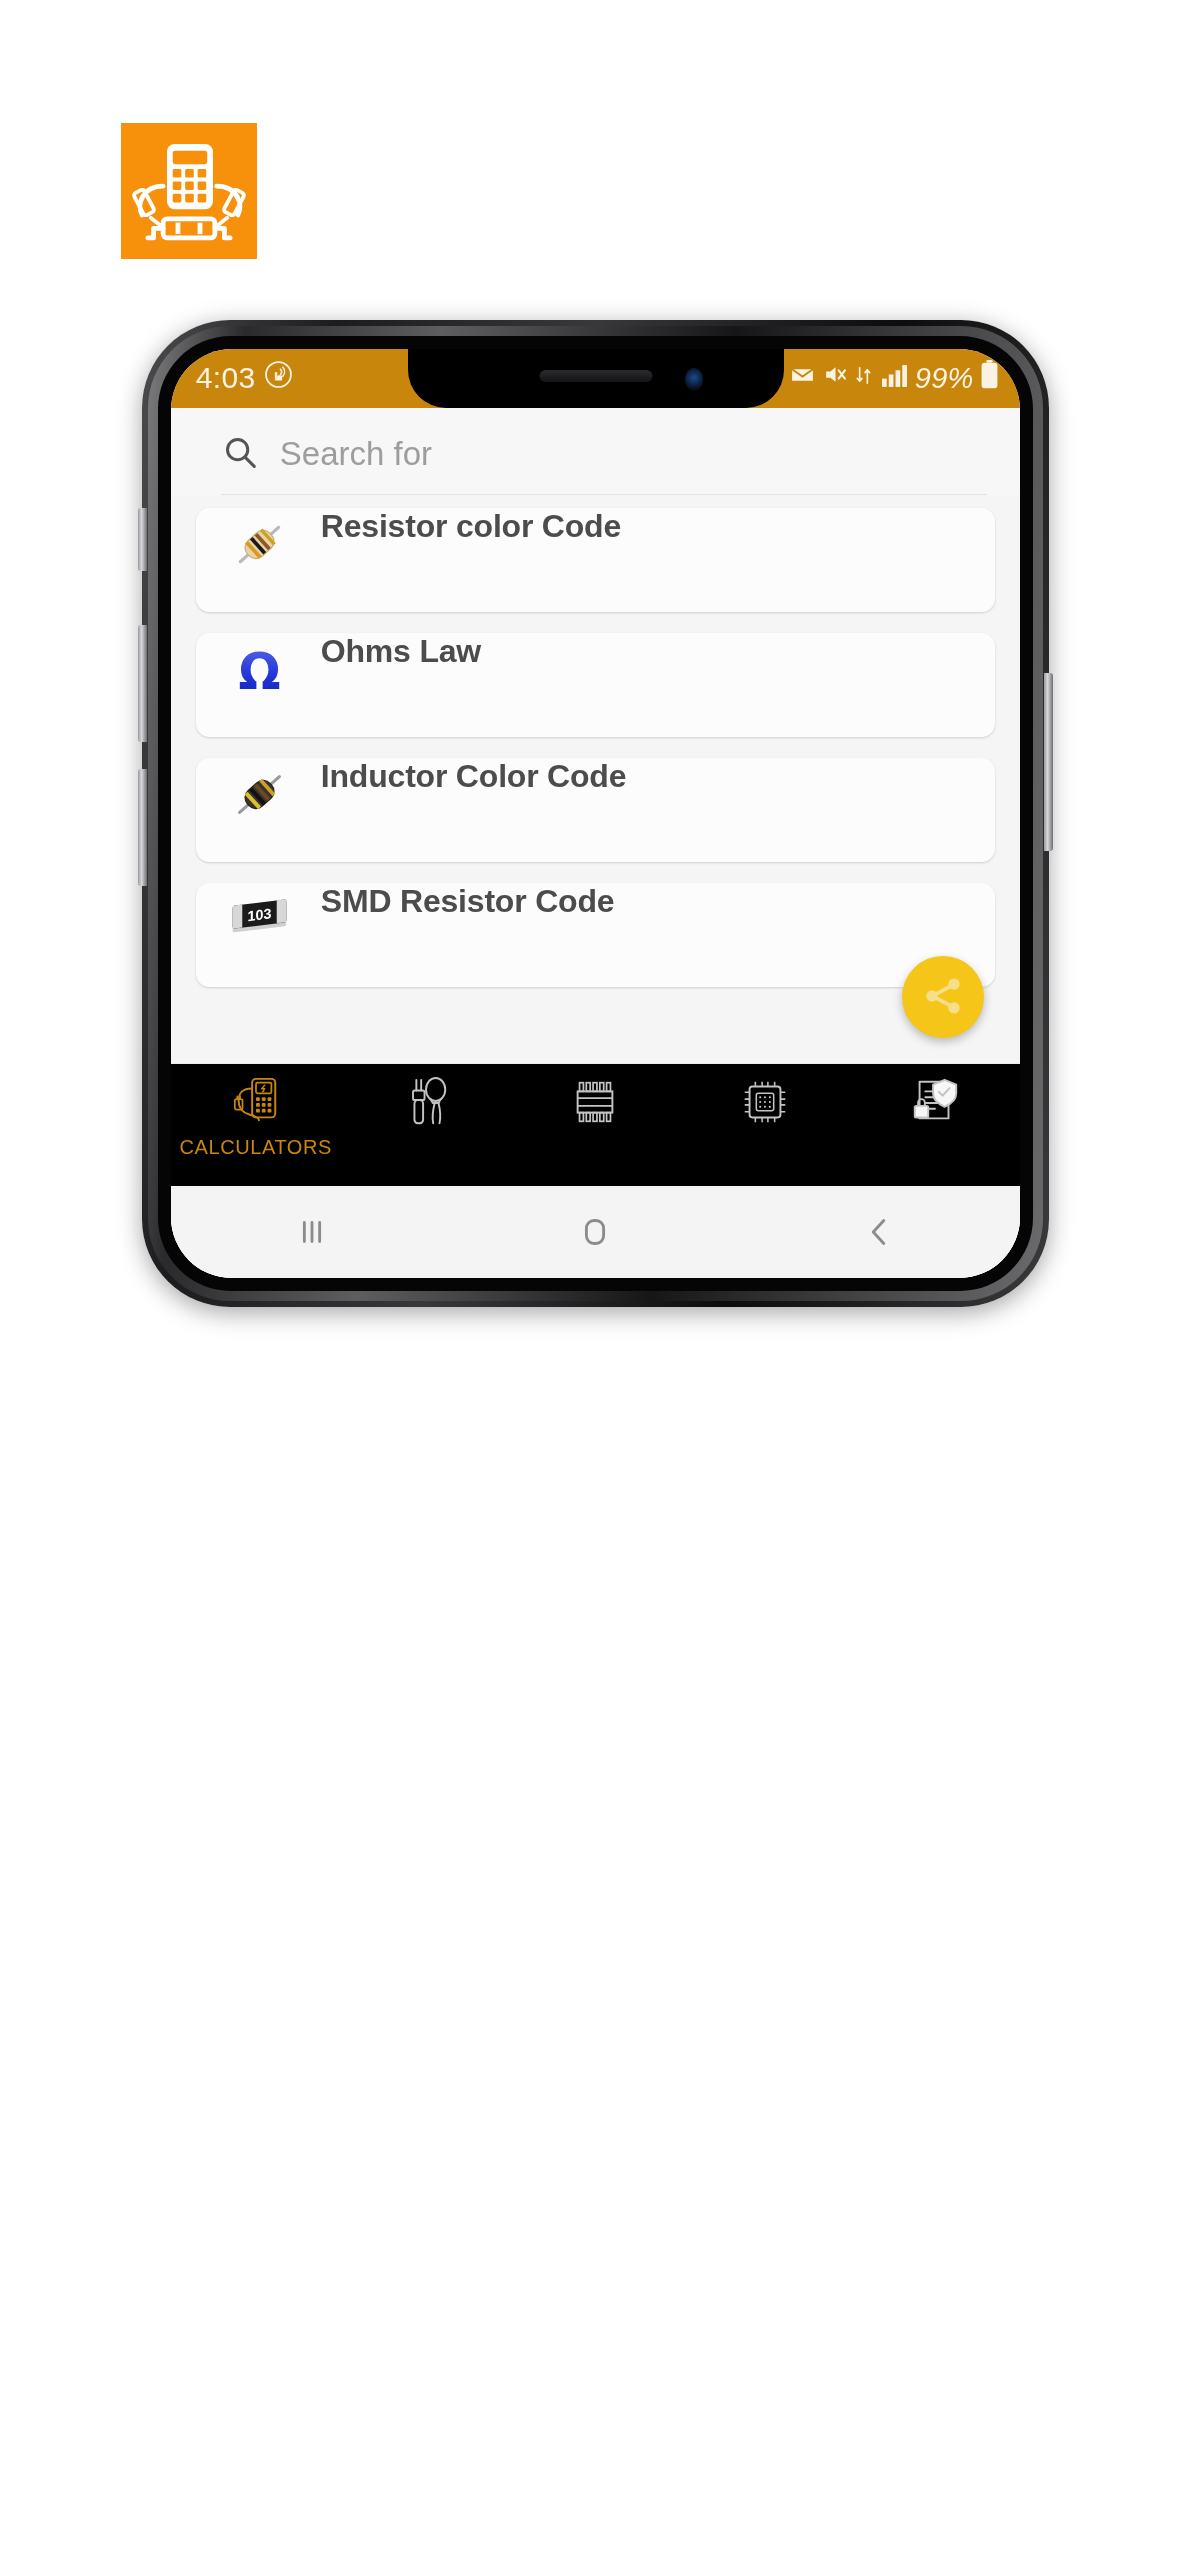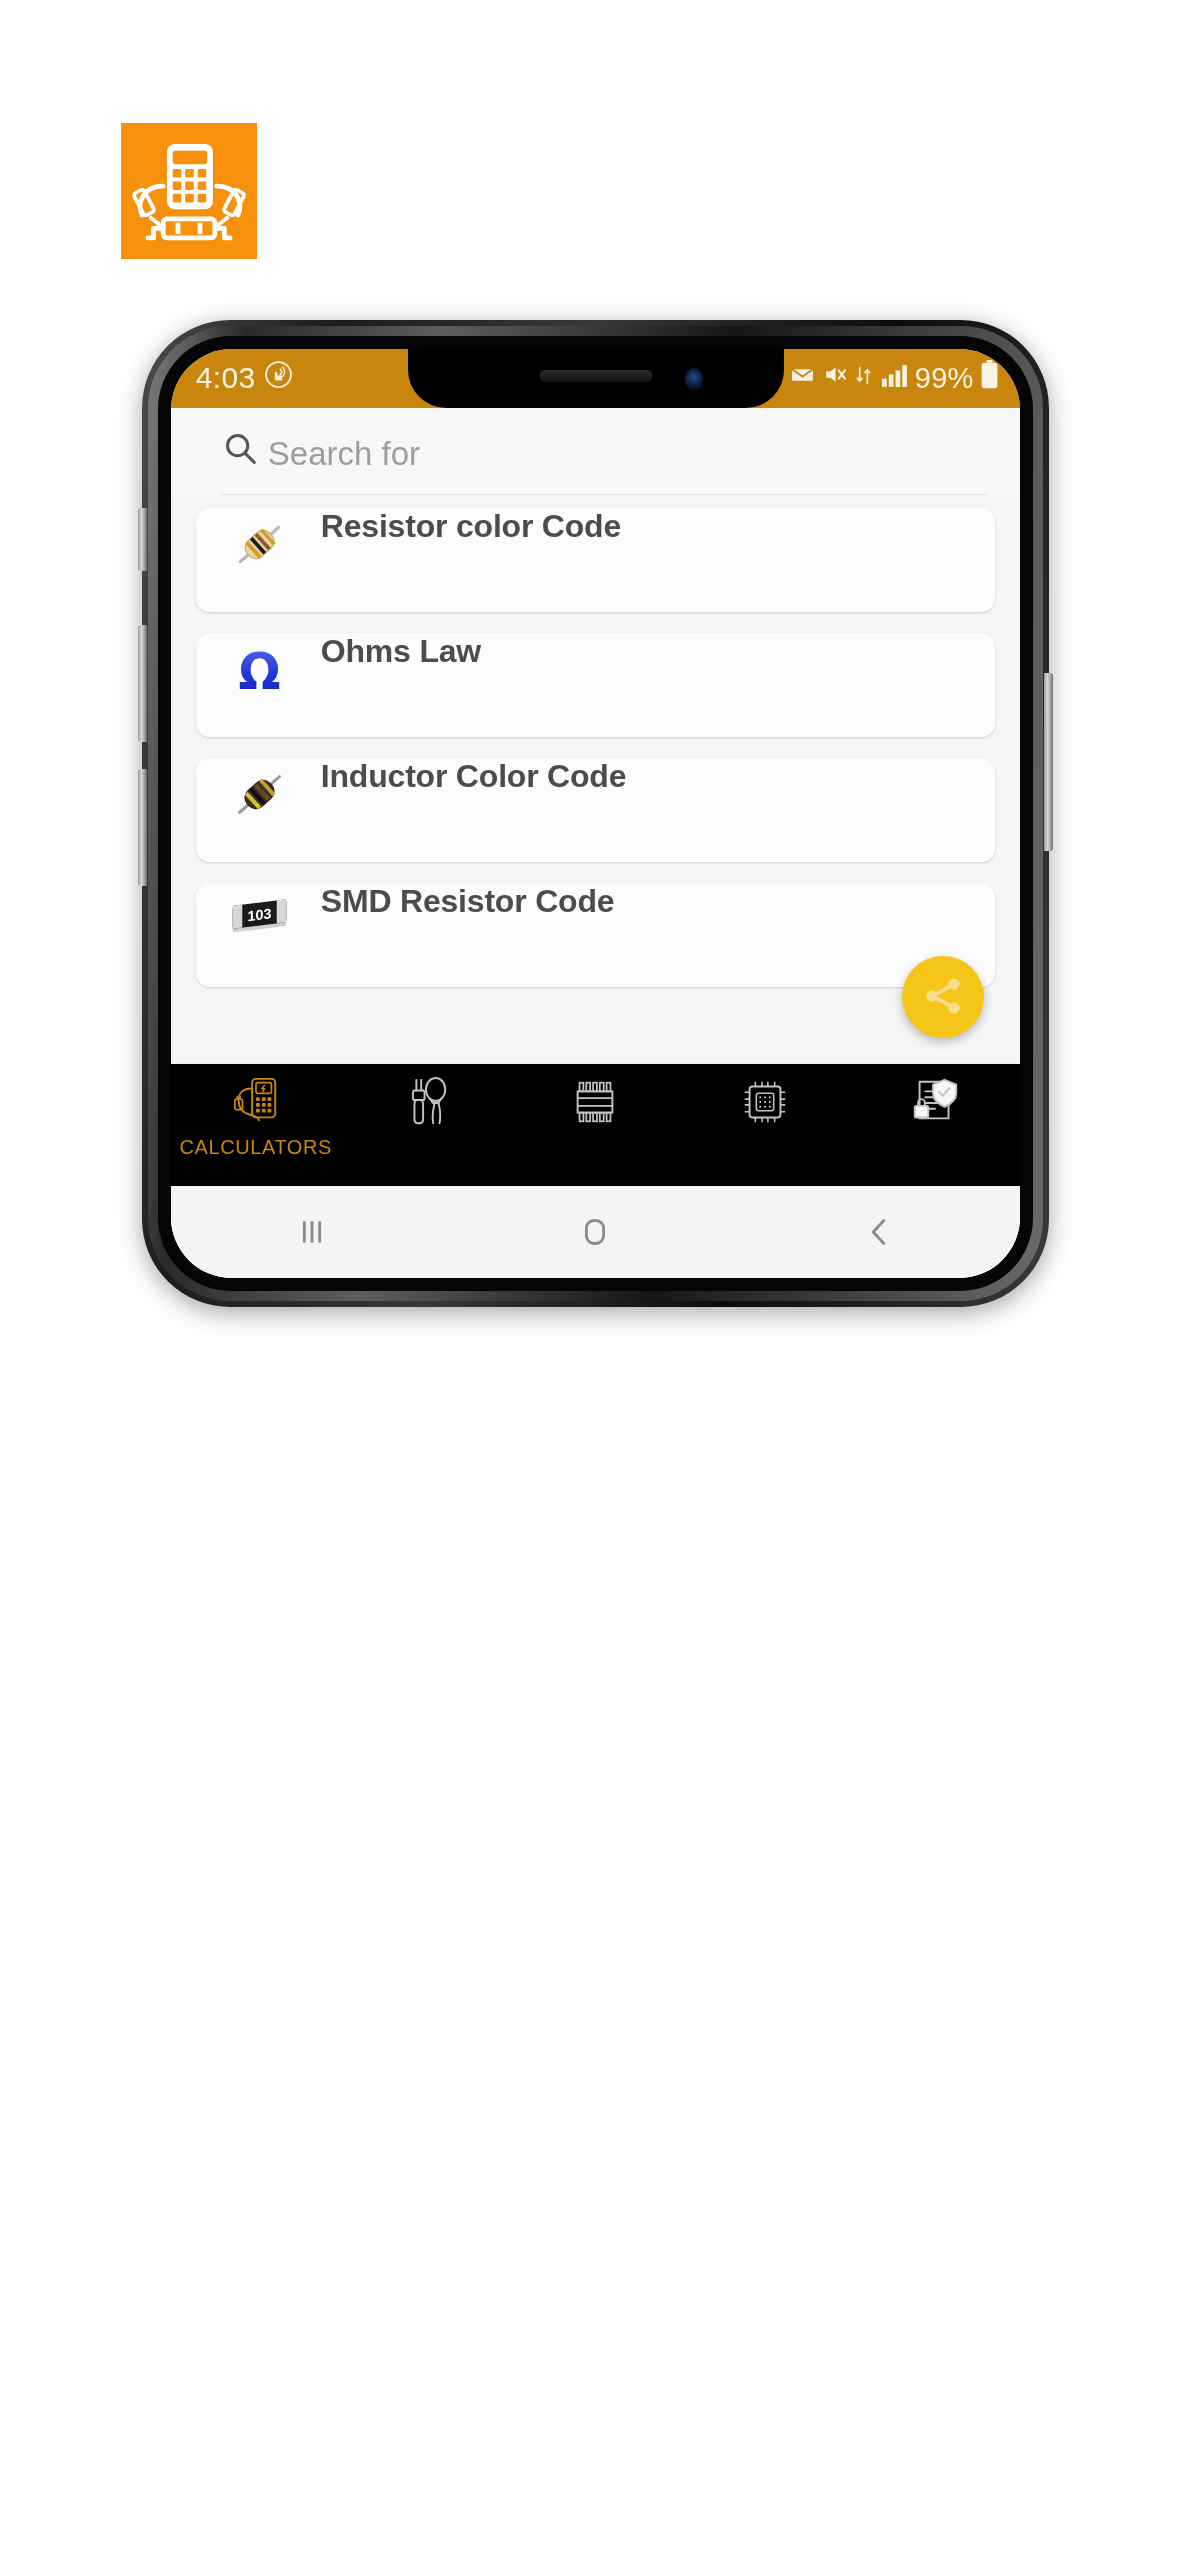--- a/index.html
+++ b/index.html
@@ -77,36 +77,36 @@
   .statusbar{
     position:absolute; left:0; top:0; width:100%; height:59px;
     background:#C8860D; color:#FAF3E4; z-index:10;
     display:flex; align-items:center; justify-content:space-between;
     padding: 0 21px 0 25px;
     font-size: 28px; font-weight: 400;
   }
   .sb-left, .sb-right { display:flex; align-items:center; gap:8.6px; }
   .sb-time { font-size:30px; letter-spacing:0.3px; }
   .sb-right { gap: 6.7px; }
-  .sb-pct { font-size:29px; font-weight:500; letter-spacing:0.2px;}
+  .sb-pct { font-size:29px; font-weight:500; letter-spacing:0.2px;font-style:italic;}
   .sb-ico { display:block; }
 
   
   .app-body{
     position:absolute; left:0; top:59px; right:0; bottom:0;
     background:#F5F5F5;
     display:flex; flex-direction:column;
   }
 
   .searchbar{
     padding: 21px 33px 0 33px;
     background:#F7F7F7;
   }
   .search-row{
-    display:flex; gap:9px;
+    display:flex; align-items:center; gap:21px;
     padding-bottom: 15.3px;
     border-bottom: 1.9px solid #E4E4E4;
     margin-left: 17px;
   }
   .search-input{
     border:none; outline:none; background:transparent;
     font-family:"Liberation Sans",sans-serif;
     font-size: 33px; color:#4a4a4a; flex:1; padding: 5.8px 0;
   }
   .search-input::placeholder{ color:#9d9d9d; }

